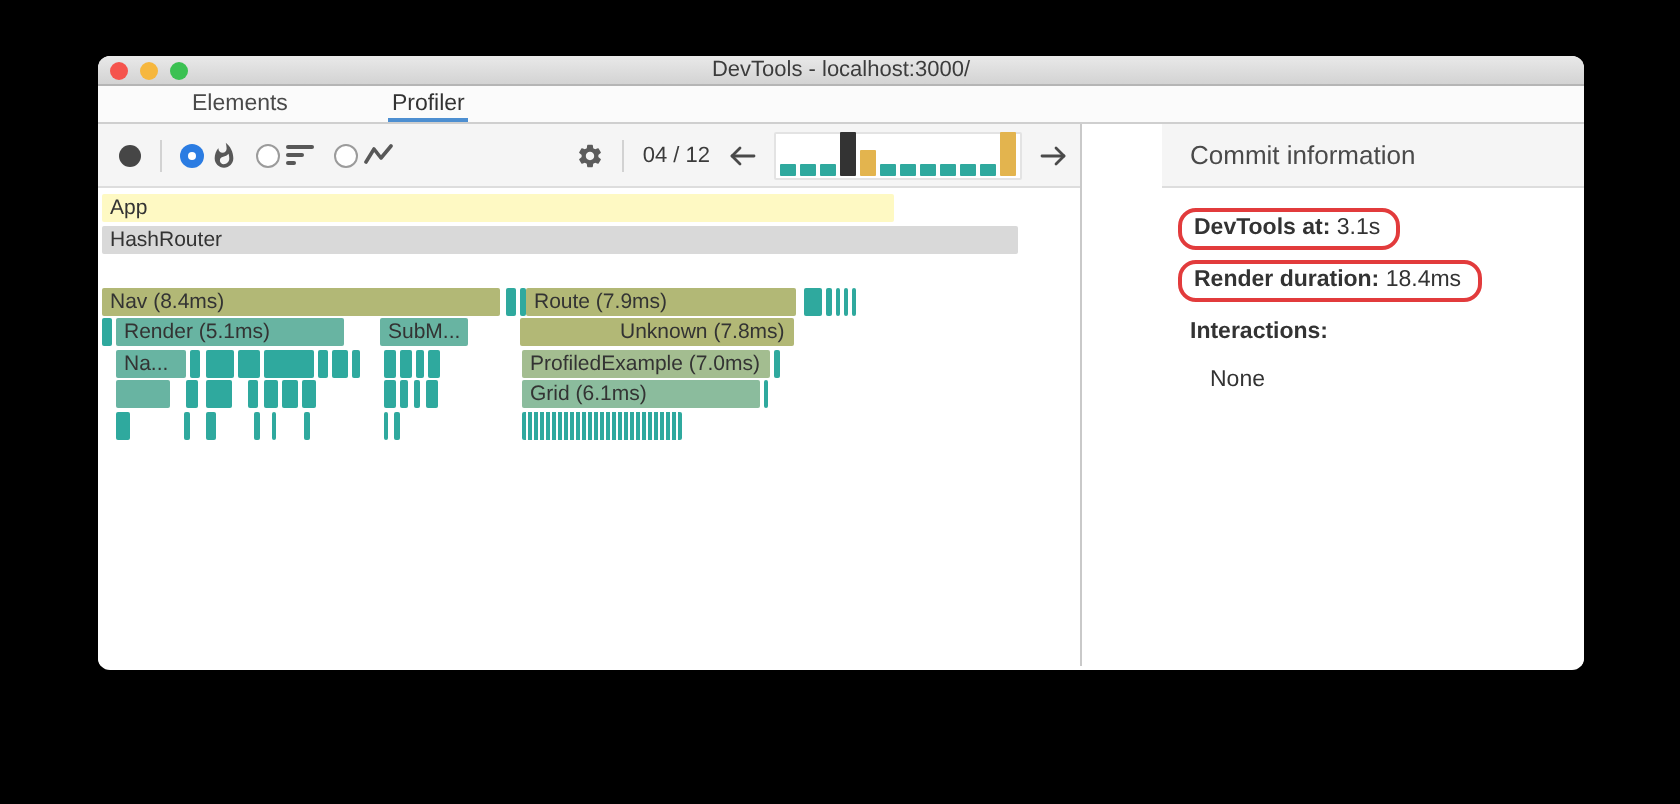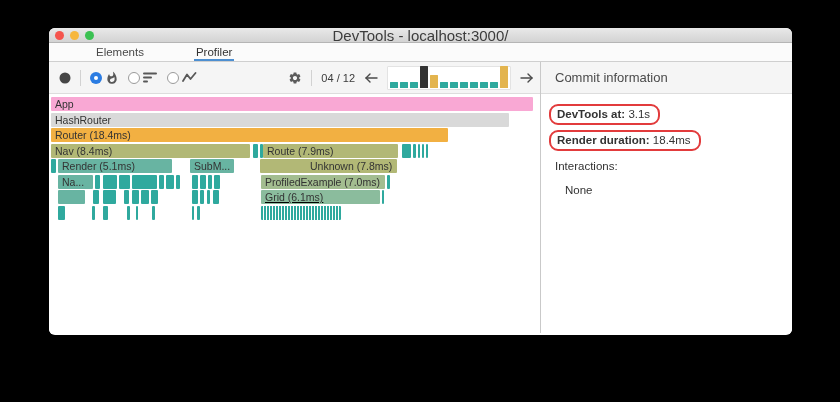--- a/index.html
+++ b/index.html
@@ -11,34 +11,34 @@
     background:#fff; border-radius:6px; overflow:hidden;
     box-shadow:0 22px 45px 8px rgba(0,0,0,.85), 0 4px 14px rgba(0,0,0,.7);
   }
 
   
   .titlebar {
     position:relative; height:15px;
     background:linear-gradient(#e9e9e9,#d3d3d3);
     border-bottom:1px solid #b5b5b5;
   }
-  .title { position:absolute; left:0; right:0; top:0; text-align:center; font-size:15px; line-height:15px; color:#3c3c3c; }
+  .title { position:absolute; left:0; right:0; top:0; text-align:center; font-size:11px; line-height:15px; color:#3c3c3c; }
   .lights { position:absolute; left:6px; top:3px; display:flex; gap:6px; }
   .light { width:9px; height:9px; border-radius:50%; }
   .light.red   { background:#f5544d; }
   .light.yellow{ background:#f6b73e; }
   .light.green { background:#3bc152; }
 
   
   .tabbar { display:flex; align-items:flex-end; gap:15px; height:19px; padding:0 0 0 12px; background:#fbfbfb; border-bottom:1px solid #cfcfcf; }
   .tab { font-size:11.5px; color:#4a4a4a; padding:0 2px 3px 2px; cursor:default;margin-left:33px; }
   .tab.active { color:#333; border-bottom:2px solid #4d8fd1; padding-bottom:1px; }
 
   
-  .main { position:relative; display:flex; height:271px; background:#fff; }
+  .main { position:relative; display:flex; height:271px; background:#fff;gap:40px; }
   .left-pane { position:relative; width:492px; border-right:1px solid #c9c9c9; }
   .right-pane { position:relative; flex:1; }
 
   
   .toolbar {
     display:flex; align-items:center; height:32px; padding:0 6px 0 10px;
     background:#f5f5f5; border-bottom:1px solid #ddd; gap:9px;
   }
   .vsep { width:1px; height:16px; background:#d2d2d2; }
   .iconbtn { display:flex; align-items:center; justify-content:center; }
@@ -59,21 +59,21 @@
   .bar { position:absolute; height:14px; border-radius:1px; overflow:hidden; }
   .bar span { display:block; font-size:10.5px; line-height:14px; color:#333; padding-left:4px; white-space:nowrap; }
 
   
   .panel-header { display:flex; align-items:center; height:32px; padding-left:14px; background:#f5f5f5; border-bottom:1px solid #ddd; font-size:13px; color:#4a4a4a; }
   .panel-body { padding:10px 14px; }
   .info-line { font-size:11.5px; color:#333; }
   .info-line b { font-weight:bold; }
   .annotated { display:inline-block; border:2px solid #e23b3c; border-radius:9px; padding:2px 8px 3px 6px; margin-left:-6px; }
   .row-gap { margin-top:5px; }
-  .interactions-label { margin-top:9px; font-weight:normal; }
+  .interactions-label { margin-top:9px; font-weight:bold; }
   .interactions-value { margin-top:12px; padding-left:10px; }
 
   svg.glyph { display:block; }
 </style>
 </head>
 <body>
 
 <div class="stage">
   <div class="window">
 
@@ -151,28 +151,25 @@
             </div>
           <div class="iconbtn">
             <svg class="glyph" width="14" height="12" viewBox="0 0 14 12" fill="none" stroke="#4a4a4a" stroke-width="1.4" stroke-linecap="round">
                 <line x1="1" y1="6" x2="12" y2="6"></line>
                 <polyline points="8,2 12,6 8,10" stroke-linejoin="round" fill="none"></polyline>
               </svg>
           </div>
         </div>
 
         <div class="flame">
-            <div class="bar" style="left: 0px; top: 0px; width: 482px; background: #f9a8d4;">
+            <div class="bar" style="left: 0px; top: 0px; width: 396px; background: #fef9c3;">
               <span>App</span>
             </div>
             <div class="bar" style="left: 0px; top: 15.5px; width: 458px; background: rgb(217, 217, 217);">
               <span>HashRouter</span>
-            </div>
-            <div class="bar" style="left: 0px; top: 31px; width: 397px; background: rgb(242, 176, 66);">
-              <span>Router (18.4ms)</span>
             </div>
             <div class="bar" style="left: 0px; top: 46.5px; width: 199px; background: rgb(178, 184, 118);">
               <span>Nav (8.4ms)</span>
             </div>
             <div class="bar" style="left: 202px; top: 46.5px; width: 5px; background: rgb(47, 169, 158);"></div>
             <div class="bar" style="left: 209px; top: 46.5px; width: 3px; background: rgb(47, 169, 158);"></div>
             <div class="bar" style="left: 212px; top: 46.5px; width: 135px; background: rgb(178, 184, 118);">
               <span>Route (7.9ms)</span>
             </div>
             <div class="bar" style="left: 351px; top: 46.5px; width: 9px; background: rgb(47, 169, 158);"></div>
@@ -212,21 +209,21 @@
             <div class="bar" style="left: 42px; top: 93px; width: 6px; background: rgb(47, 169, 158);"></div>
             <div class="bar" style="left: 52px; top: 93px; width: 13px; background: rgb(47, 169, 158);"></div>
             <div class="bar" style="left: 73px; top: 93px; width: 5px; background: rgb(47, 169, 158);"></div>
             <div class="bar" style="left: 81px; top: 93px; width: 7px; background: rgb(47, 169, 158);"></div>
             <div class="bar" style="left: 90px; top: 93px; width: 8px; background: rgb(47, 169, 158);"></div>
             <div class="bar" style="left: 100px; top: 93px; width: 7px; background: rgb(47, 169, 158);"></div>
             <div class="bar" style="left: 141px; top: 93px; width: 6px; background: rgb(47, 169, 158);"></div>
             <div class="bar" style="left: 149px; top: 93px; width: 4px; background: rgb(47, 169, 158);"></div>
             <div class="bar" style="left: 156px; top: 93px; width: 3px; background: rgb(47, 169, 158);"></div>
             <div class="bar" style="left: 162px; top: 93px; width: 6px; background: rgb(47, 169, 158);"></div>
-            <div class="bar" style="left: 210px; top: 93px; width: 119px; background: rgb(139, 188, 157); text-decoration: underline;">
+            <div class="bar" style="left: 210px; top: 93px; width: 119px; background: rgb(139, 188, 157);">
               <span>Grid (6.1ms)</span>
             </div>
             <div class="bar" style="left: 331px; top: 93px; width: 2px; background: rgb(47, 169, 158);"></div>
             <div class="bar" style="left: 7px; top: 108.5px; width: 7px; background: rgb(47, 169, 158);"></div>
             <div class="bar" style="left: 41px; top: 108.5px; width: 3px; background: rgb(47, 169, 158);"></div>
             <div class="bar" style="left: 52px; top: 108.5px; width: 5px; background: rgb(47, 169, 158);"></div>
             <div class="bar" style="left: 76px; top: 108.5px; width: 3px; background: rgb(47, 169, 158);"></div>
             <div class="bar" style="left: 85px; top: 108.5px; width: 2px; background: rgb(47, 169, 158);"></div>
             <div class="bar" style="left: 101px; top: 108.5px; width: 3px; background: rgb(47, 169, 158);"></div>
             <div class="bar" style="left: 141px; top: 108.5px; width: 2px; background: rgb(47, 169, 158);"></div>

